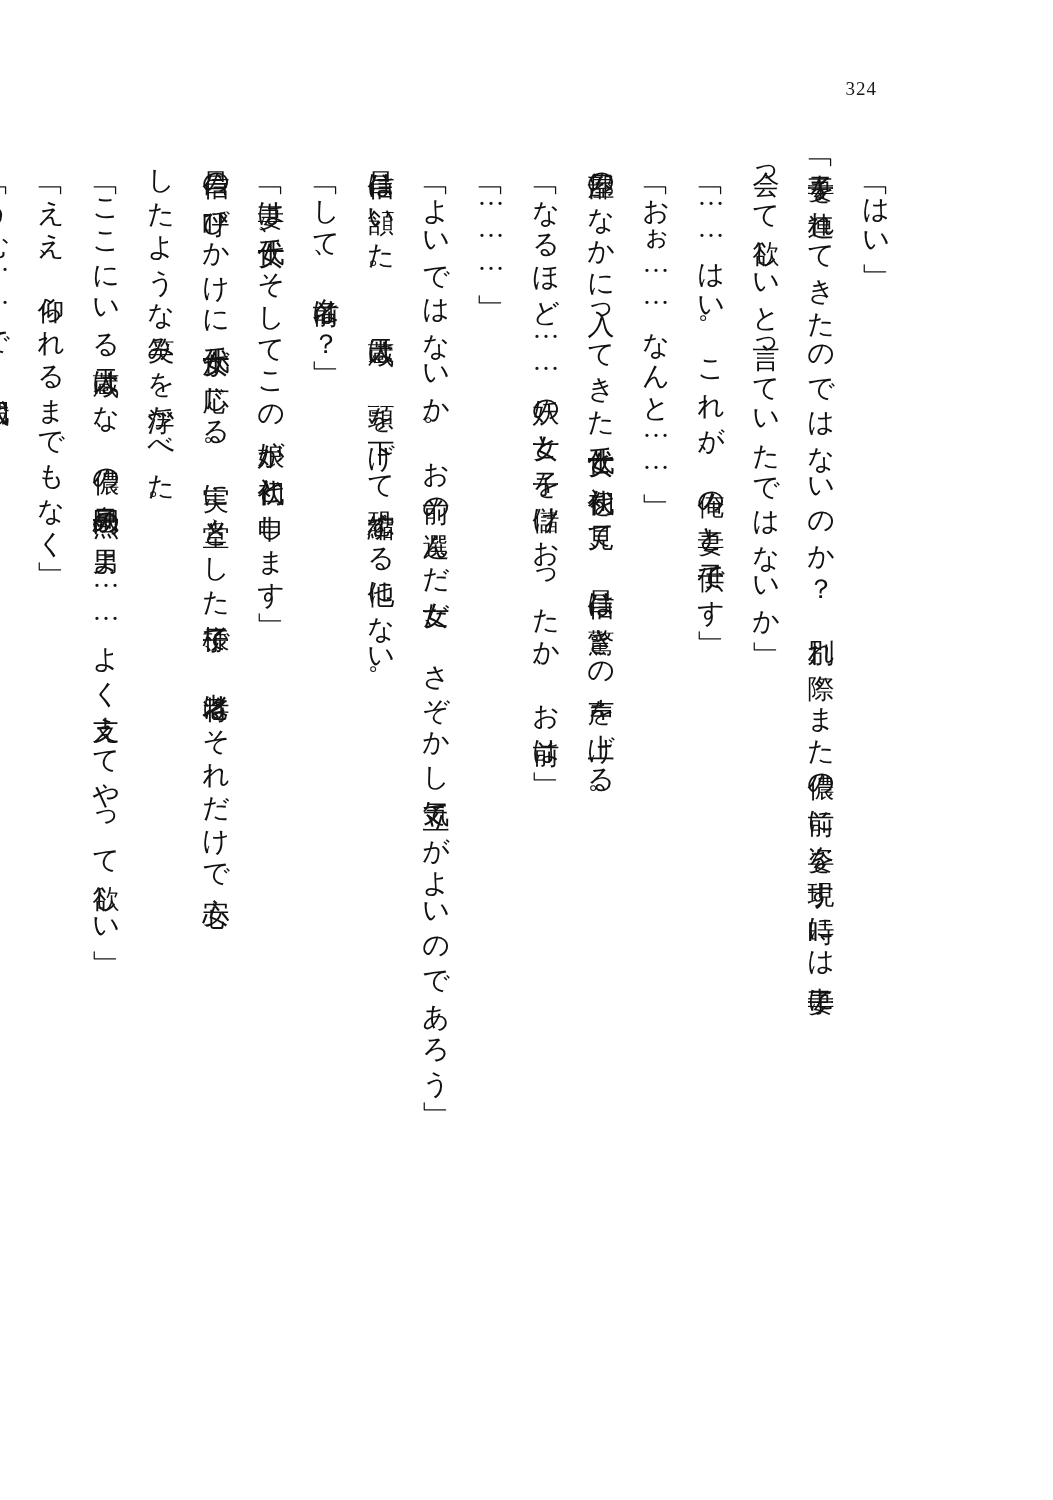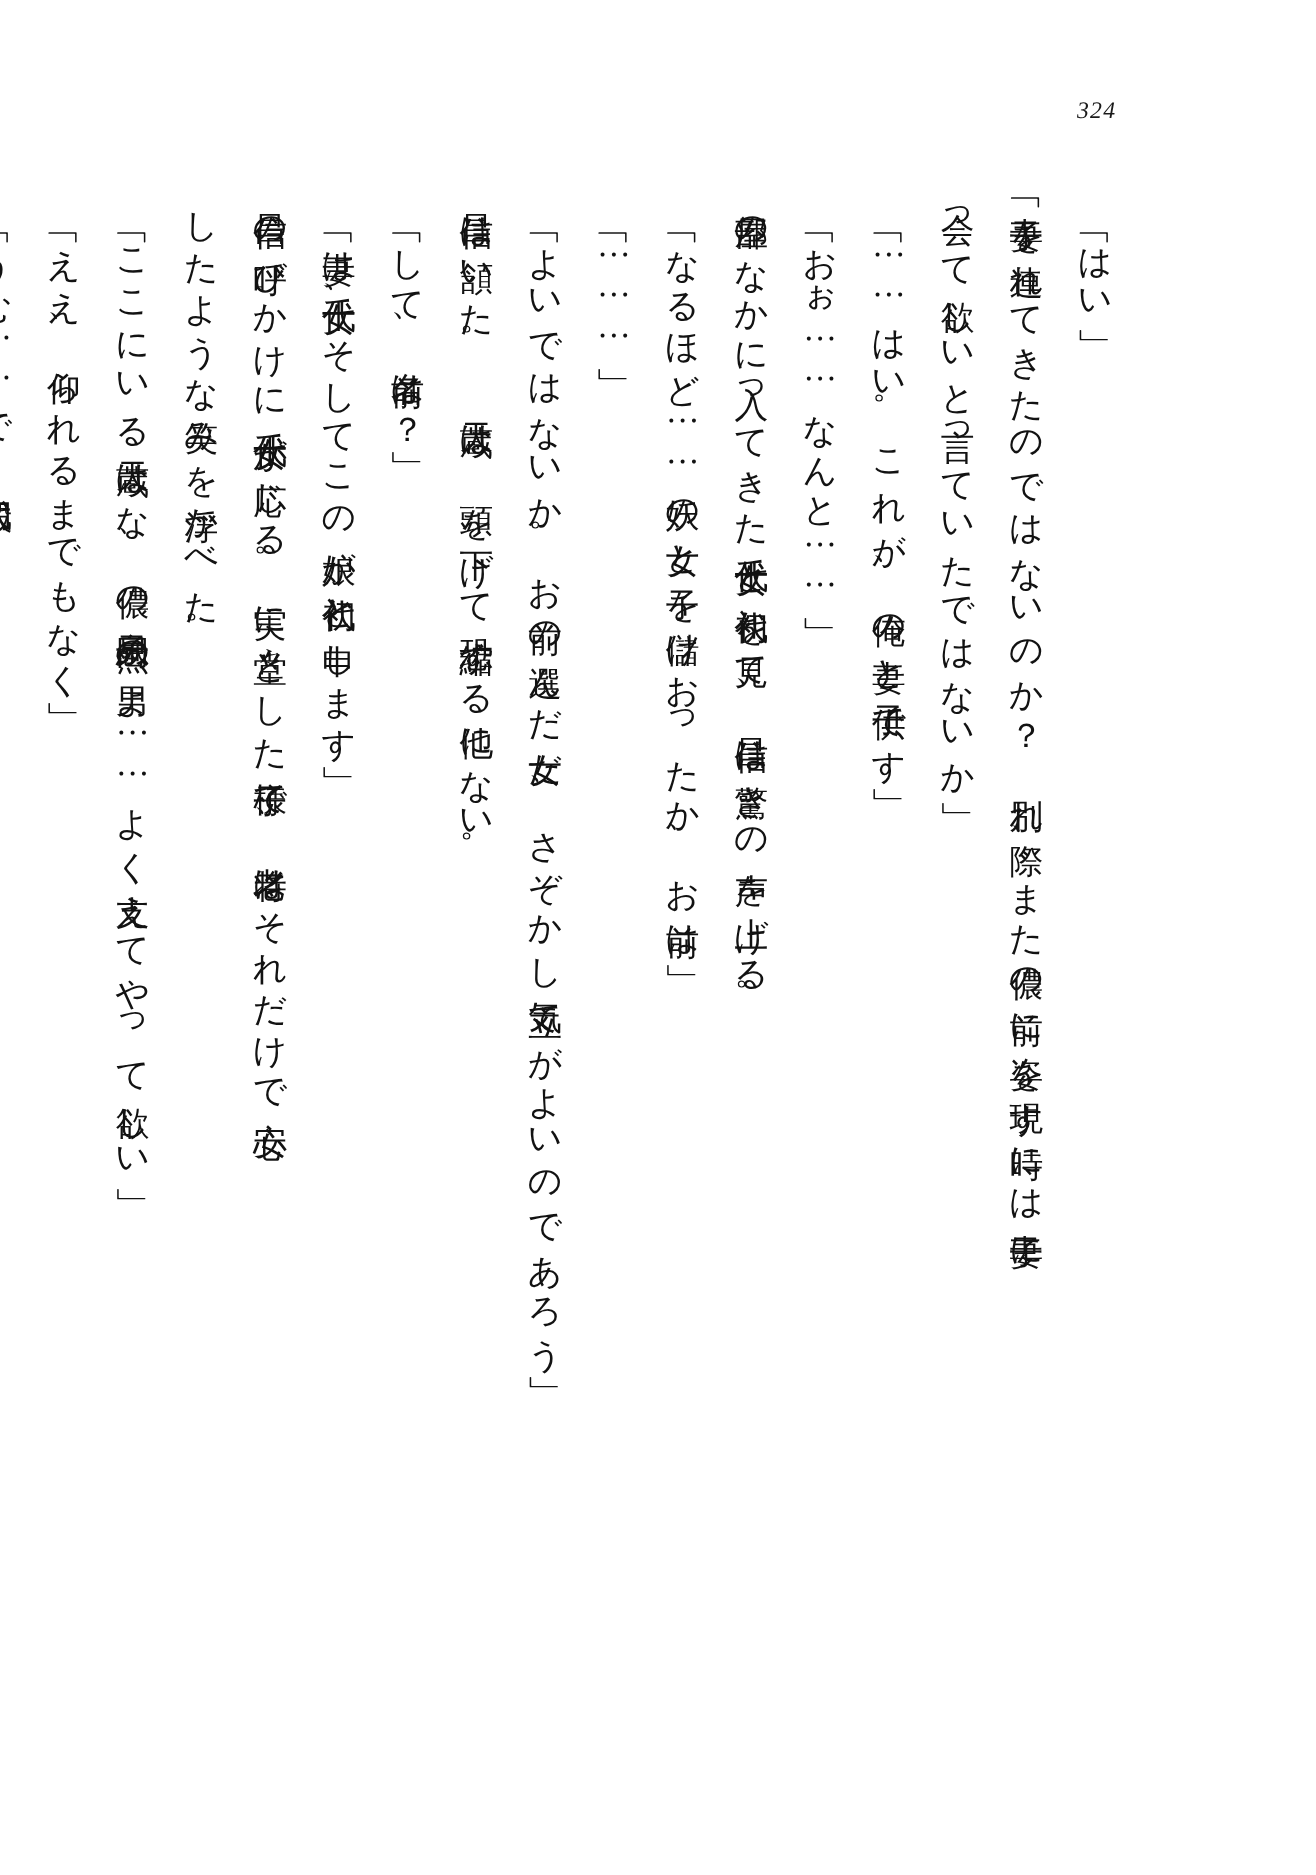--- a/index.html
+++ b/index.html
@@ -12,26 +12,25 @@
     width: 1053px;
     height: 1500px;
     background: #ffffff;
     overflow: hidden;
     font-family: "Liberation Serif", "DejaVu Serif", serif;
     color: #141414;
   }
   .page-number {
     position: absolute;
     top: 78px;
-    right: 160px;
+    right: 176px;
     font-size: 19px;
     letter-spacing: 1px;
     color: #1a1a1a;
     font-family: "Liberation Serif", serif;
-    font-style: italic;
   }
   
   .body-text {
     position: absolute;
     top: 150px;
     right: 150px;
     height: 1240px;
     display: flex;
     flex-direction: row;
     

